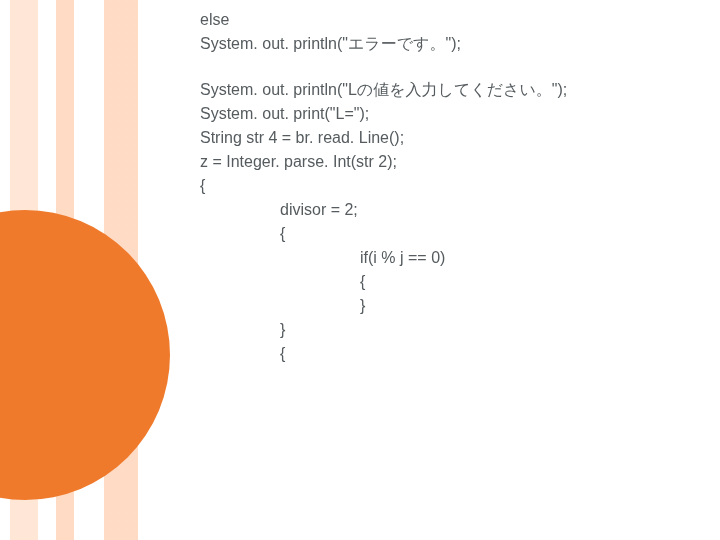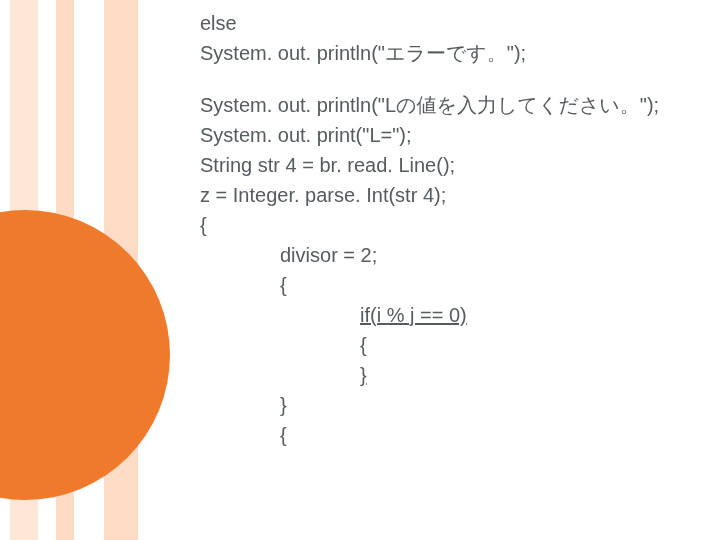--- a/index.html
+++ b/index.html
@@ -40,42 +40,42 @@
     height: 290px;
     border-radius: 50%;
     background: #f07a2b;
   }
   .slide {
     position: absolute;
     left: 200px;
     top: 8px;
     right: 20px;
     color: #555b5e;
-    font-size: 20px;
+    font-size: 16px;
     line-height: 1.5;
   }
   .line { white-space: nowrap; }
   .gap  { height: 22px; }
   .ind1 { padding-left: 80px; }
-  .ind2 { padding-left: 160px; text-decoration: underline; }
+  .ind2 { padding-left: 160px; }
 </style>
 </head>
 <body>
 
 <div class="bg-stripes"></div>
 <div class="circle"></div>
 
 <div class="slide">
   <div class="line">else</div>
   <div class="line">System. out. println("エラーです。");</div>
   <div class="gap"></div>
   <div class="line">System. out. println("Lの値を入力してください。");</div>
   <div class="line">System. out. print("L=");</div>
   <div class="line">String str 4 = br. read. Line();</div>
-  <div class="line">z = Integer. parse. Int(str 4);</div>
+  <div class="line">z = Integer. parse. Int(str 2);</div>
   <div class="line">{</div>
   <div class="line ind1">divisor = 2;</div>
   <div class="line ind1">{</div>
   <div class="line ind2">if(i % j == 0)</div>
   <div class="line ind2">{</div>
   <div class="line ind2">}</div>
   <div class="line ind1">}</div>
   <div class="line ind1">{</div>
 </div>
 

